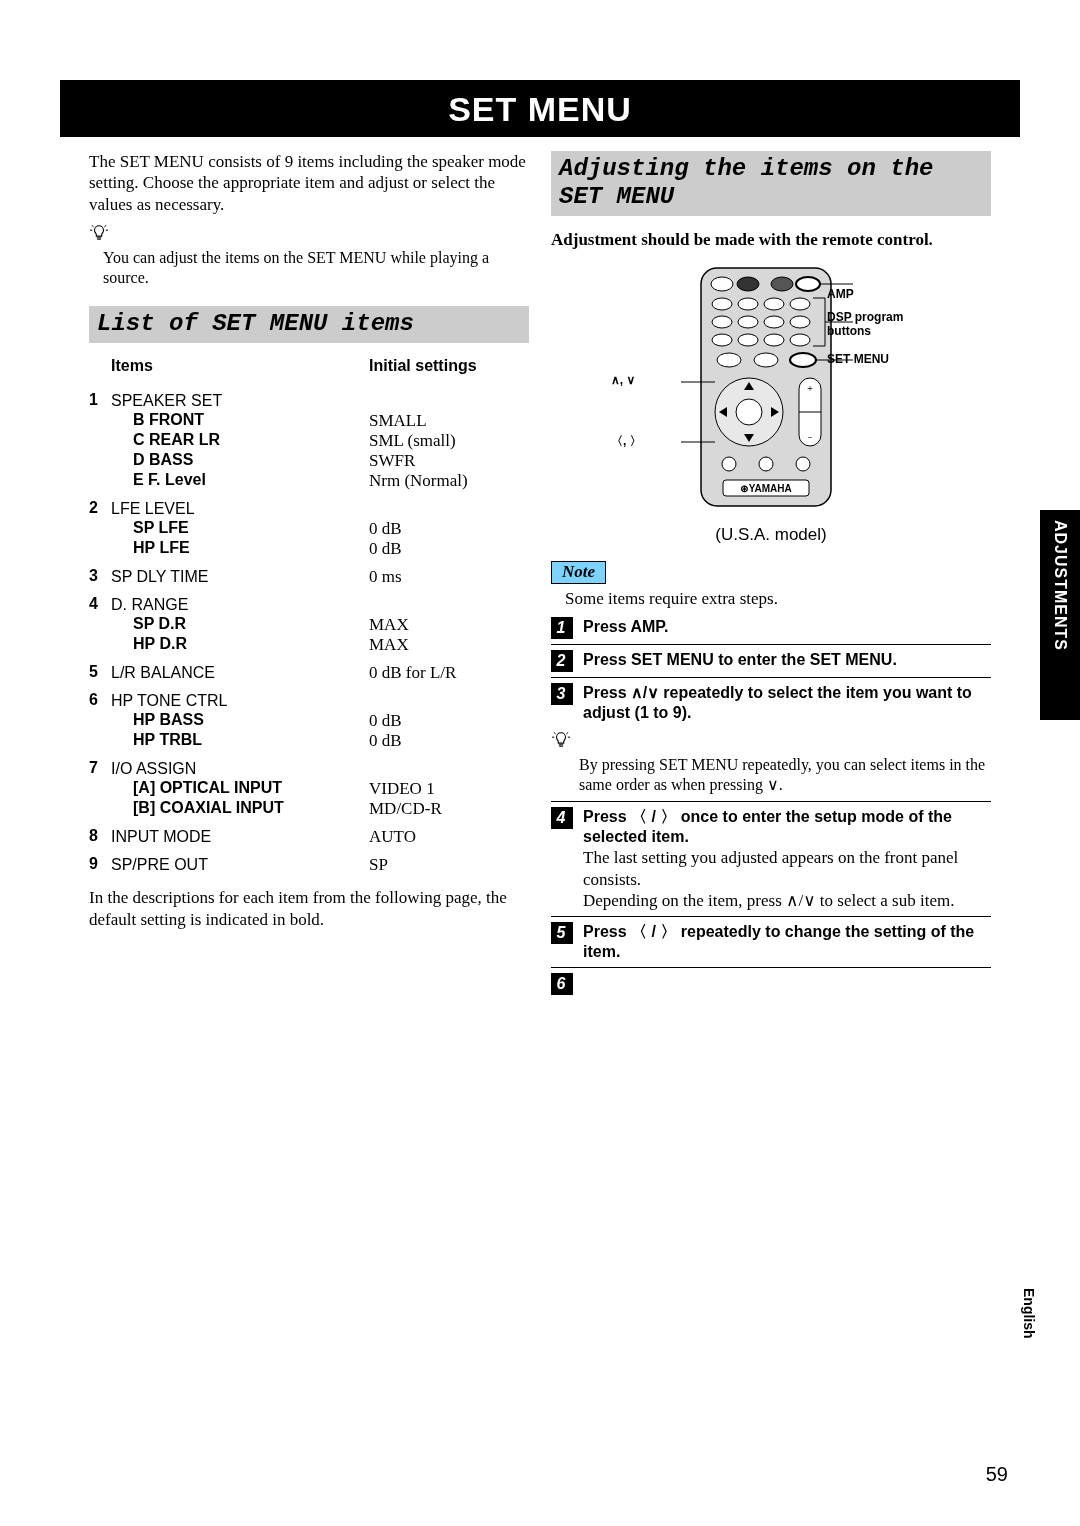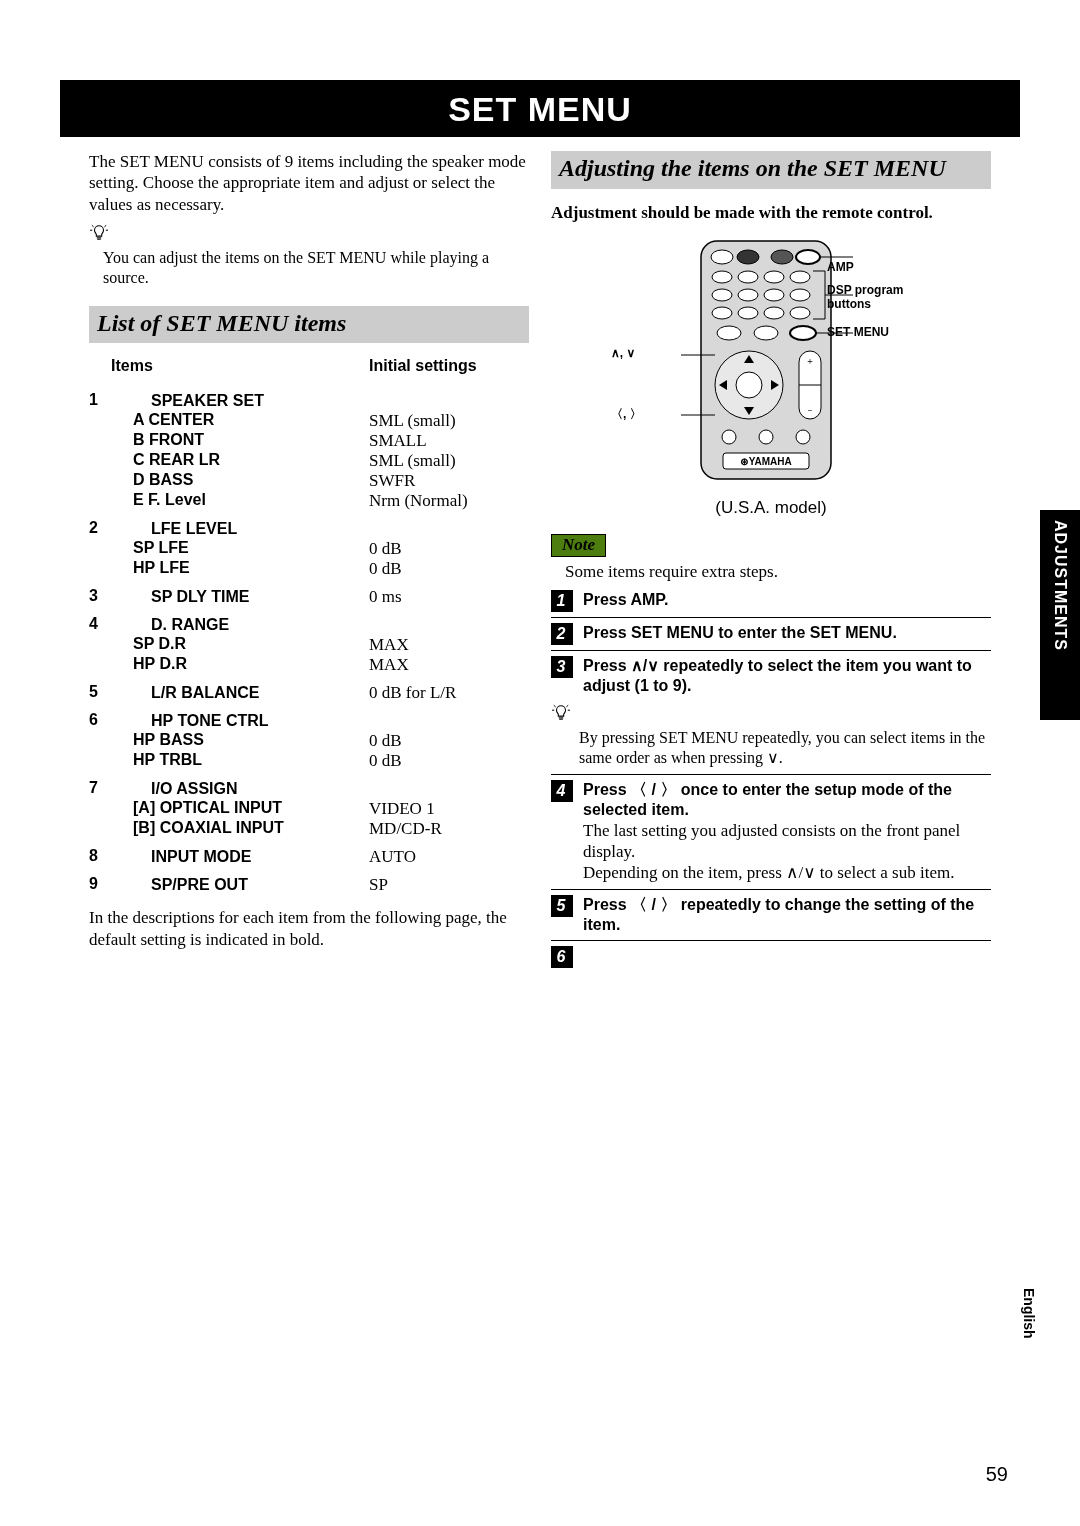--- a/index.html
+++ b/index.html
@@ -26,21 +26,21 @@
     font-variant: small-caps;
   }
   .columns { display: flex; gap: 22px; justify-content: center; }
   .col-left { width: 440px; }
   .col-right { width: 440px; }
   .intro { margin-bottom: 6px; line-height: 1.25; }
   .tip-icon { font-size: 18px; display:inline-block; margin: 2px 0 2px 0;}
   .tip-body { margin-left: 14px; line-height: 1.25; font-size: 16px; margin-bottom: 18px;}
   .section-heading {
     background: #ccc;
-    font-family: Liberation Serif, serif;
+    font-family: Liberation Mono, monospace;
     font-weight: bold;
     font-style: italic;
     font-size: 24px;
     padding: 4px 8px 6px 8px;
     margin-bottom: 14px;
     line-height: 1.15;
   }
   .section-heading.right { }
   .sub-intro { margin-bottom: 10px; font-weight: bold; }
   table.items { width: 100%; border-collapse: collapse; margin-bottom: 12px; }
@@ -59,23 +59,22 @@
   table.items td.num {
     width: 22px;
     font-family: Arial, Helvetica, sans-serif;
     font-weight: bold;
     font-size: 16px;
     padding-top: 2px;
   }
   table.items tbody tr.group-first td { padding-top: 8px; }
   .item-name {
     font-family: Arial, Helvetica, sans-serif;
-    font-weight: bold;
-    font-size: 16px;
-    margin-left: 40px;
+    font-weight: normal;
+    font-size: 16px;
   }
   .sub-name {
     font-family: Arial, Helvetica, sans-serif;
     font-weight: bold;
     font-size: 16px;
     padding-left: 22px;
     display: block;
   }
   .init-val { font-size: 17px; }
   .after-table { line-height: 1.25; margin-bottom: 20px; }
@@ -105,21 +104,21 @@
     position: absolute;
     right: 43px;
     top: 1288px;
     font-family: Arial, Helvetica, sans-serif;
     font-weight: bold;
     font-size: 14px;
     writing-mode: vertical-rl;
   }
   .note-box {
     border: 1px solid #000;
-    background: #4d7c0f;
+    background: #7dd3fc;
     display: inline-block;
     font-family: "Times New Roman", serif;
     font-style: italic;
     font-weight: bold;
     font-size: 17px;
     padding: 0px 10px 1px 10px;
     margin-top: 6px;
     margin-bottom: 4px;
   }
   .note-text { margin-left: 14px; margin-bottom: 6px; line-height: 1.25;}
@@ -199,27 +198,20 @@
           <th style="width:22px"></th>
           <th>Items</th>
           <th class="col-init" style="width:160px">Initial settings</th>
         </tr>
       </thead>
       <tbody id="items-body">
           <tr class="group-first">
             <td class="num">1</td>
             <td><span class="item-name">SPEAKER SET</span></td>
             <td></td>
-          </tr>
-          <tr>
-            <td class="num"></td>
-            <td>
-              <span class="sub-name">A CENTER</span>
-            </td>
-            <td><span class="init-val">SML (small)</span></td>
           </tr>
           <tr>
             <td class="num"></td>
             <td>
               <span class="sub-name">B FRONT</span>
             </td>
             <td><span class="init-val">SMALL</span></td>
           </tr>
           <tr>
             <td class="num"></td>
@@ -440,21 +432,21 @@
             <line x1="8.5" y1="16.5" x2="13.5" y2="16.5" stroke="#000" stroke-width="1.2"></line>
             <line x1="9" y1="18" x2="13" y2="18" stroke="#000" stroke-width="1.2"></line>
             <line x1="1" y1="8" x2="3.5" y2="8" stroke="#000" stroke-width="1.1"></line>
             <line x1="18.5" y1="8" x2="21" y2="8" stroke="#000" stroke-width="1.1"></line>
             <line x1="3" y1="2.5" x2="5" y2="4.3" stroke="#000" stroke-width="1.1"></line>
             <line x1="17" y1="4.3" x2="19" y2="2.5" stroke="#000" stroke-width="1.1"></line>
           </svg></span><p class="tip-inner">By pressing SET MENU repeatedly, you can select items in the same order as when pressing ∨.</p><div class="step">
           <div class="step-num">4</div>
           <div class="step-body">
             <div class="bold-line">Press 〈 / 〉 once to enter the setup mode of the selected item.</div>
-            <div class="plain">The last setting you adjusted consists on the front panel display.</div>
+            <div class="plain">The last setting you adjusted appears on the front panel consists.</div>
             <div class="plain">Depending on the item, press ∧/∨ to select a sub item.</div>
           </div>
         </div><div class="step">
           <div class="step-num">5</div>
           <div class="step-body">
             <div class="bold-line">Press 〈 / 〉 repeatedly to change the setting of the item.</div>
           </div>
         </div><div class="step">
           <div class="step-num">6</div>
         </div></div>

